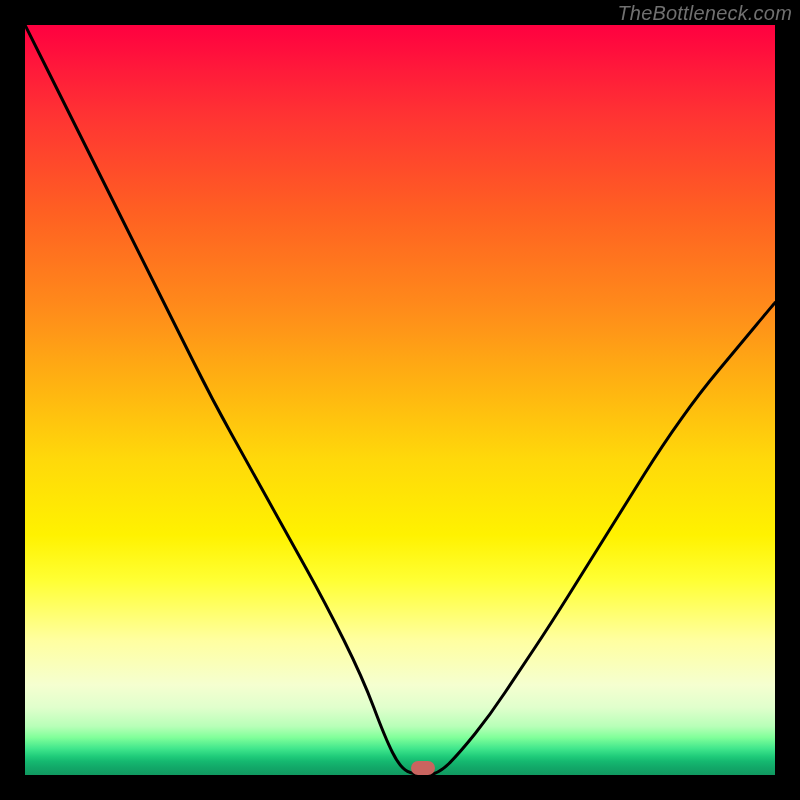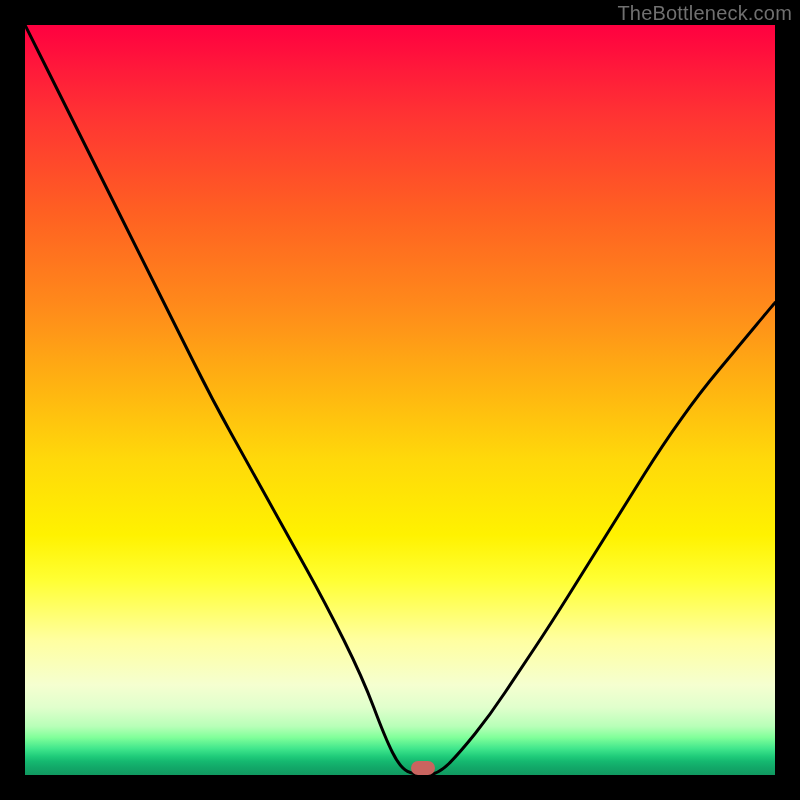--- a/index.html
+++ b/index.html
@@ -9,20 +9,21 @@
     height: 800px;
     background: #000;
     font-family: Arial, Helvetica, sans-serif;
     overflow: hidden;
   }
   .frame {
     position: relative;
     width: 800px;
     height: 677px;
     background: #000;
+    font-style: italic;
   }
   .plot {
     position: absolute;
     left: 25px;
     top: 25px;
     width: 750px;
     height: 750px;
     background: linear-gradient(
       to bottom,
       #ff0040 0%,

